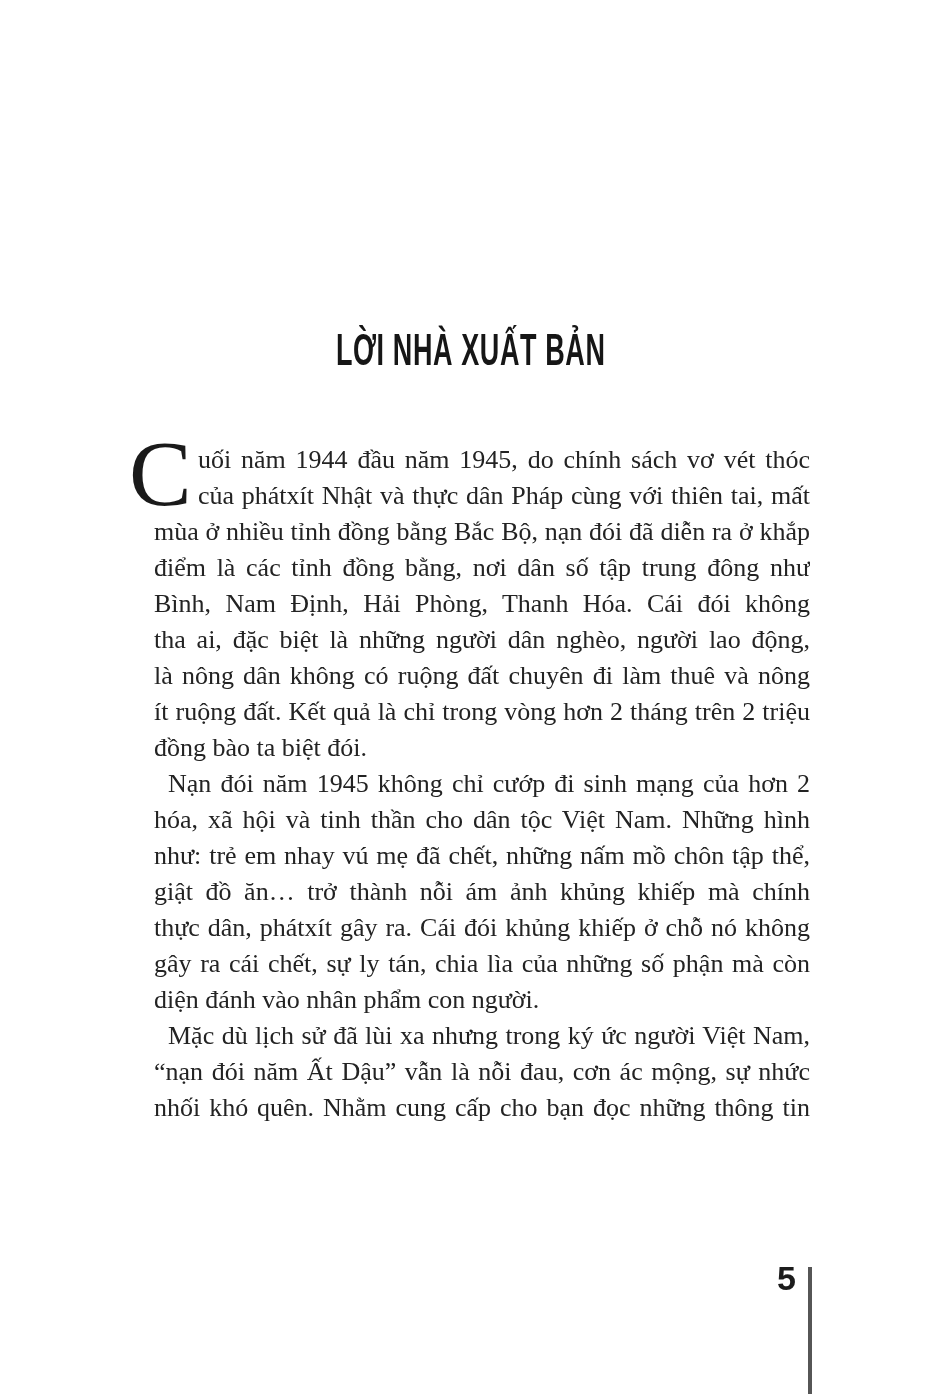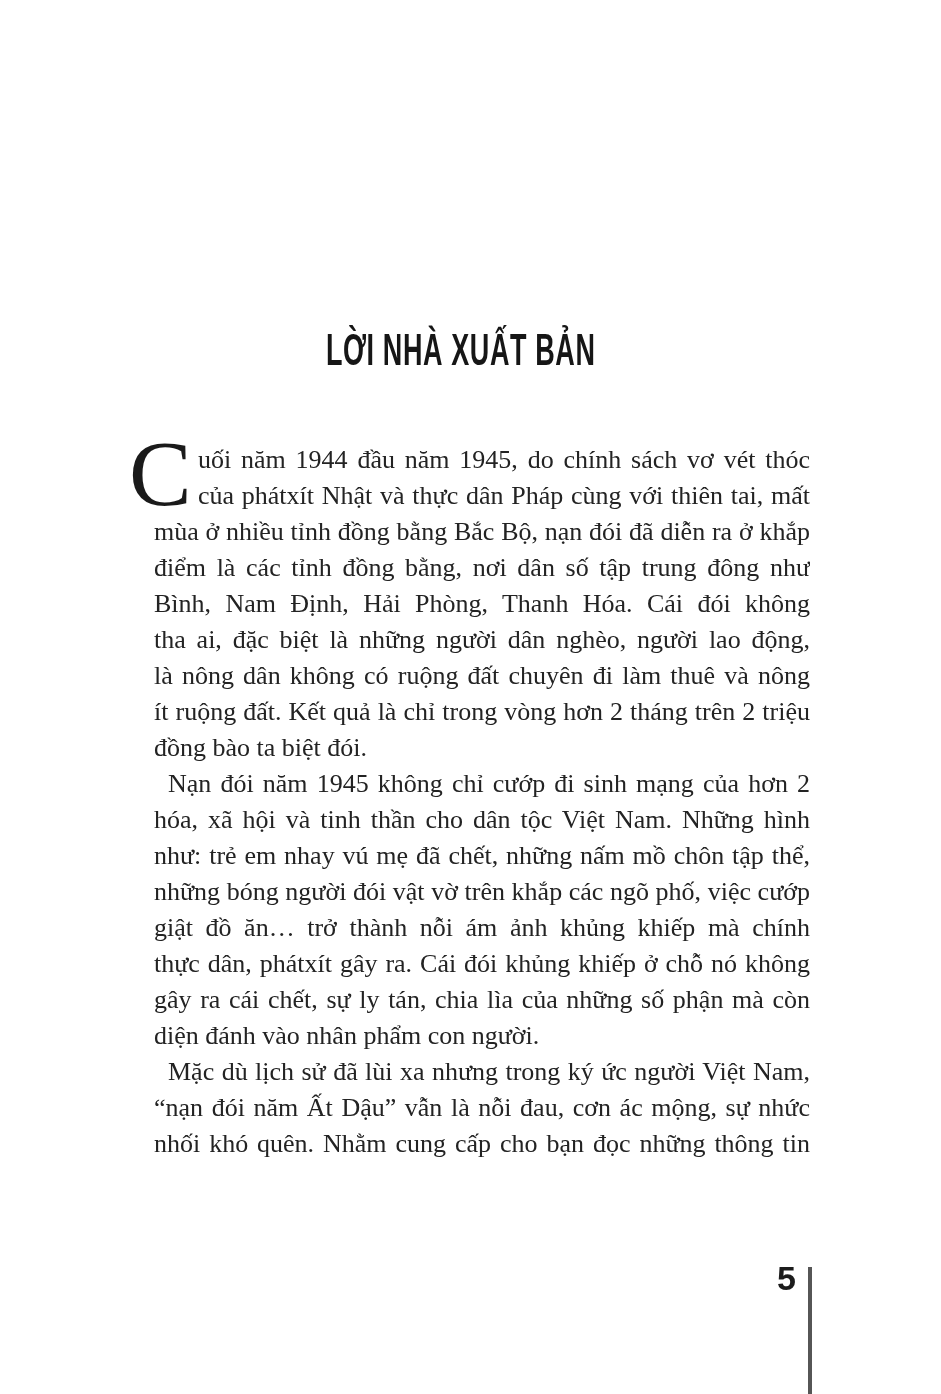--- a/index.html
+++ b/index.html
@@ -8,21 +8,21 @@
     height: 1394px;
     position: relative;
     background: #ffffff;
     overflow: hidden;
     font-family: "Liberation Serif", serif;
   }
 
   .heading {
     position: absolute;
     top: 326px;
-    left: 122px;
+    left: 132px;
     width: 678px;
     text-align: center;
   }
   .heading .heading-inner {
     display: inline-block;
     font-family: "Liberation Sans", sans-serif;
     font-weight: bold;
     font-size: 45px;
     line-height: 48px;
     letter-spacing: 1px;
@@ -99,21 +99,20 @@
       <div class="line">Bình, Nam Định, Hải Phòng, Thanh Hóa. Cái đói không buông</div>
       <div class="line">tha ai, đặc biệt là những người dân nghèo, người lao động, nhất</div>
       <div class="line">là nông dân không có ruộng đất chuyên đi làm thuê và nông dân</div>
       <div class="line">ít ruộng đất. Kết quả là chỉ trong vòng hơn 2 tháng trên 2 triệu</div>
       <div class="line last">đồng bào ta biệt đói.</div>
     </div>
     <div class="para">
       <div class="line fi">Nạn đói năm 1945 không chỉ cướp đi sinh mạng của hơn 2 triệu</div>
       <div class="line">hóa, xã hội và tinh thần cho dân tộc Việt Nam. Những hình ảnh</div>
       <div class="line">như: trẻ em nhay vú mẹ đã chết, những nấm mồ chôn tập thể,</div>
-      <div class="line">những bóng người đói vật vờ trên khắp các ngõ phố, việc cướp</div>
       <div class="line">giật đồ ăn… trở thành nỗi ám ảnh khủng khiếp mà chính quyền</div>
       <div class="line">thực dân, phátxít gây ra. Cái đói khủng khiếp ở chỗ nó không chỉ</div>
       <div class="line">gây ra cái chết, sự ly tán, chia lìa của những số phận mà còn trực</div>
       <div class="line last">diện đánh vào nhân phẩm con người.</div>
     </div>
     <div class="para">
       <div class="line fi">Mặc dù lịch sử đã lùi xa nhưng trong ký ức người Việt Nam,</div>
       <div class="line">“nạn đói năm Ất Dậu” vẫn là nỗi đau, cơn ác mộng, sự nhức</div>
       <div class="line">nhối khó quên. Nhằm cung cấp cho bạn đọc những thông tin</div>
     </div>

